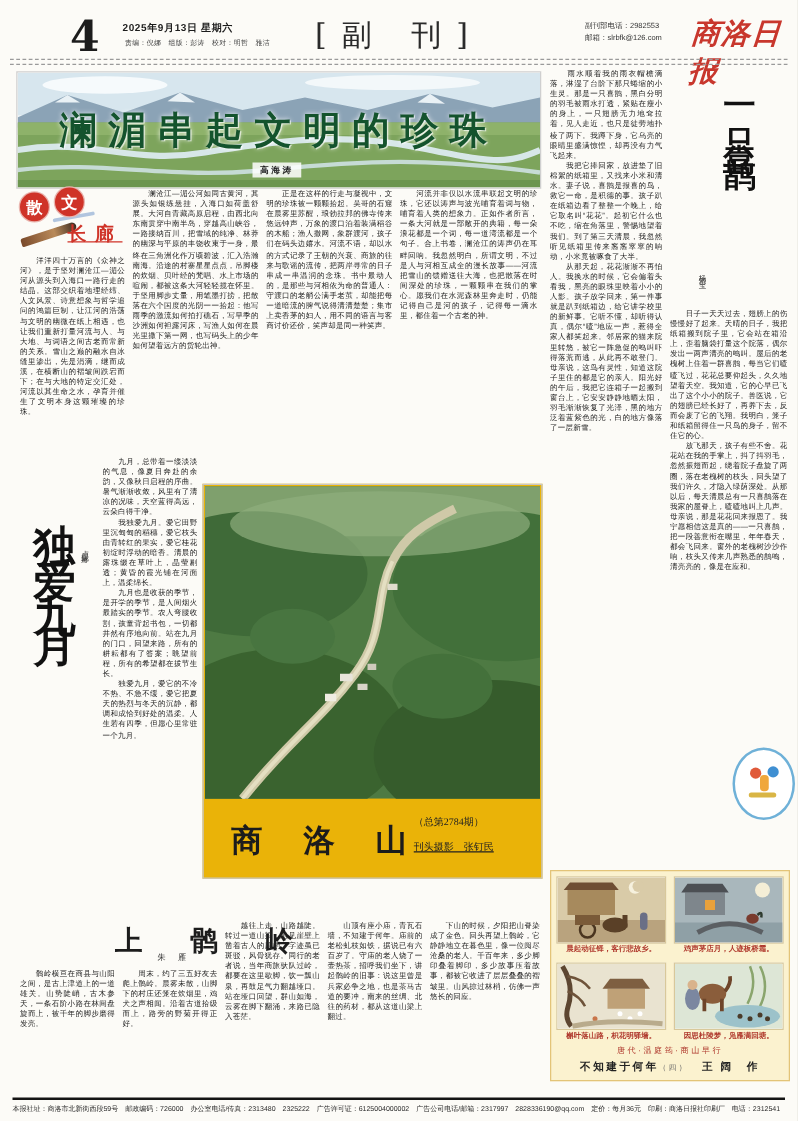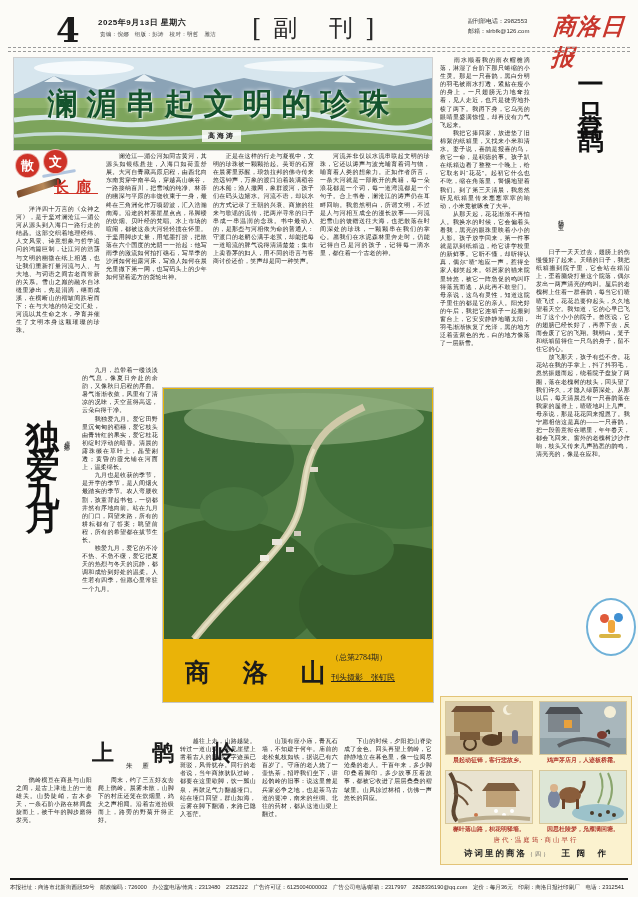--- a/index.html
+++ b/index.html
@@ -219,19 +219,19 @@
           <circle cx="14" cy="17" r="4" fill="#d9b38c"></circle>
           <circle cx="52" cy="42" r="2" fill="#4a3b2a"></circle>
             <circle cx="60" cy="44" r="2" fill="#4a3b2a"></circle>
           <circle cx="68" cy="41" r="2" fill="#4a3b2a"></circle>
             <circle cx="74" cy="44" r="2" fill="#4a3b2a"></circle>
         </svg>
         <div class="artcap">因思杜陵梦，凫雁满回塘。</div>
       </div>
     </div>
     <div class="artsource">唐代·温庭筠·商山早行</div>
-    <div class="artcredit"><span>诗词里的商洛</span><span class="sub">（四）</span>　<span>王 阔　作</span></div>
+    <div class="artcredit"><span>不知建于何年</span><span class="sub">（四）</span>　<span>王 阔　作</span></div>
   </div>
 
   <div class="abs frule" style="left:10px;top:878px;width:618px;"></div>
   <div class="abs footer" style="left:10px;top:884px;width:618px;">本报社址：商洛市北新街西段59号　邮政编码：726000　办公室电话/传真：2313480　2325222　广告许可证：6125004000002　广告公司电话/邮箱：2317997　2828336190@qq.com　定价：每月36元　印刷：商洛日报社印刷厂　电话：2312541</div>
 
 </div>
 
 </body></html>

